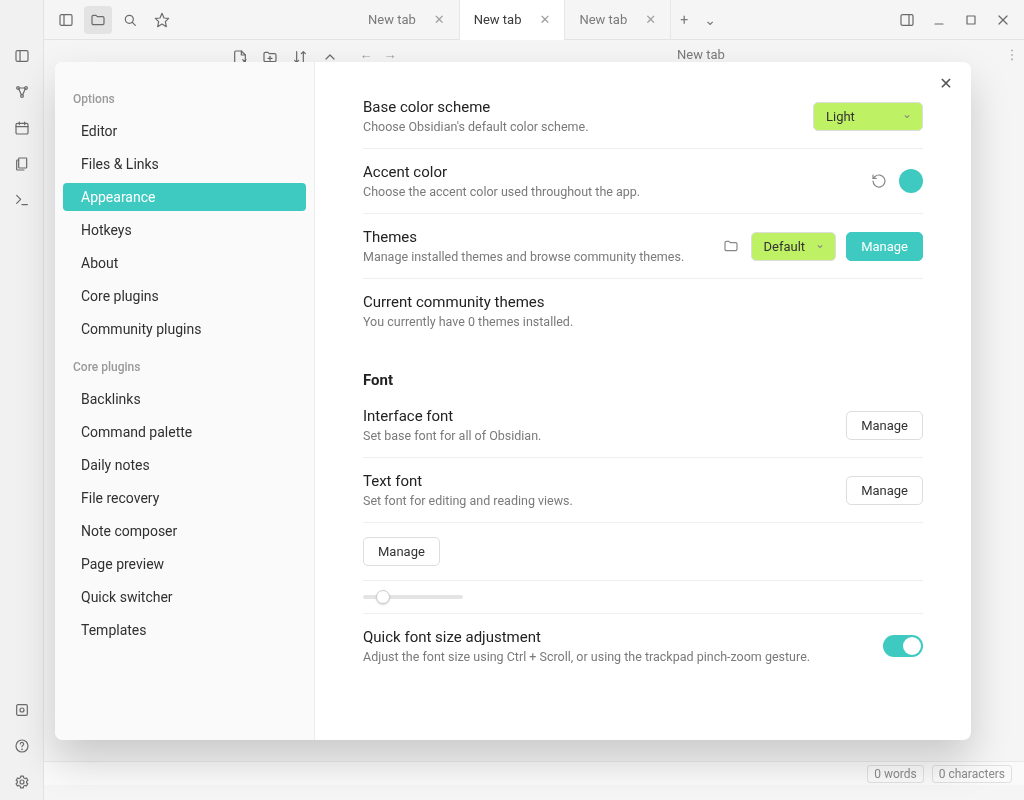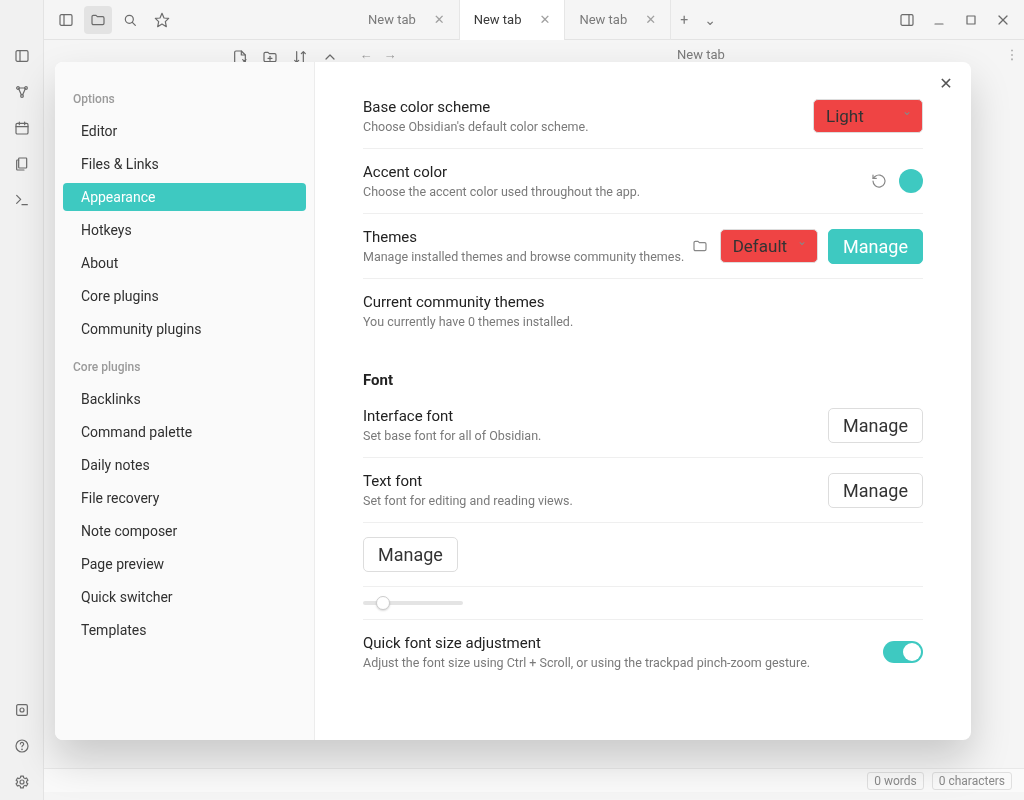--- a/index.html
+++ b/index.html
@@ -108,21 +108,21 @@
     align-items: center;
     justify-content: flex-end;
     gap: 6px;
     padding-right: 12px;
     color: #9a9a9a;
   }
   .side-actions .icon-btn { width: 24px; height: 24px; }
   
   .statusbar {
     position: absolute;
-    left: 44px; right: 0; bottom: 8px;
+    left: 44px; right: 0; bottom: 15px;
     height: 24px;
     display: flex;
     align-items: center;
     justify-content: flex-end;
     padding-right: 12px;
     font-size: 12px;
     color: #8a8a8a;
     border-top: 1px solid #e8e8e8;
     background: #fafafa;
   }
@@ -184,40 +184,40 @@
     padding: 14px 0;
     border-bottom: 1px solid #efefef;
   }
   .setting:last-child { border-bottom: none; }
   .setting .info { flex: 1; }
   .setting .title { font-size: 15px; color: #222; margin-bottom: 3px; }
   .setting .desc { font-size: 12.5px; color: #7a7a7a; }
   .setting .controls { display: flex; align-items: center; gap: 10px; }
   .select {
     border: 1px solid #ddd;
-    background: #ef4444;
+    background: #bef264;
     padding: 6px 30px 6px 12px;
     border-radius: 5px;
-    font-size: 17px;
+    font-size: 13px;
     color: #333;
     position: relative;
   }
   .select::after {
     content: "⌄";
     position: absolute;
     right: 10px; top: 4px;
     color: #888;
     font-size: 12px;
   }
   .btn {
     border: 1px solid #ddd;
     background: #fff;
     padding: 6px 14px;
     border-radius: 5px;
-    font-size: 18px;
+    font-size: 13px;
     color: #333;
     cursor: pointer;
   }
   .btn.primary {
     background: #3ec9c1;
     border-color: #3ec9c1;
     color: #fff;
   }
   .swatch {
     width: 24px; height: 24px;

